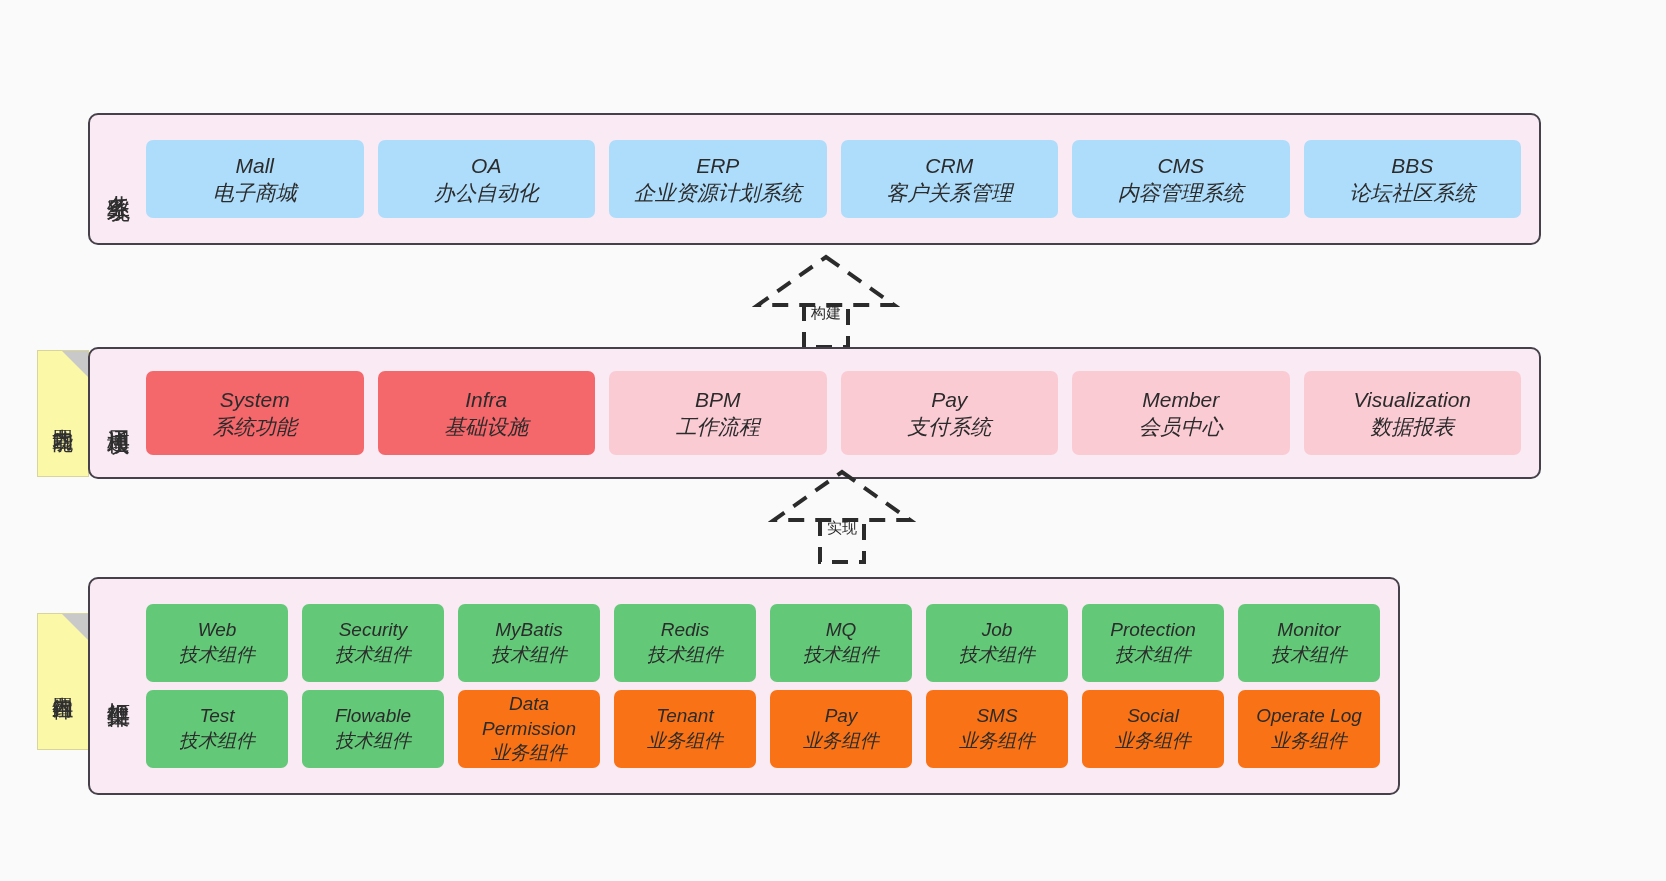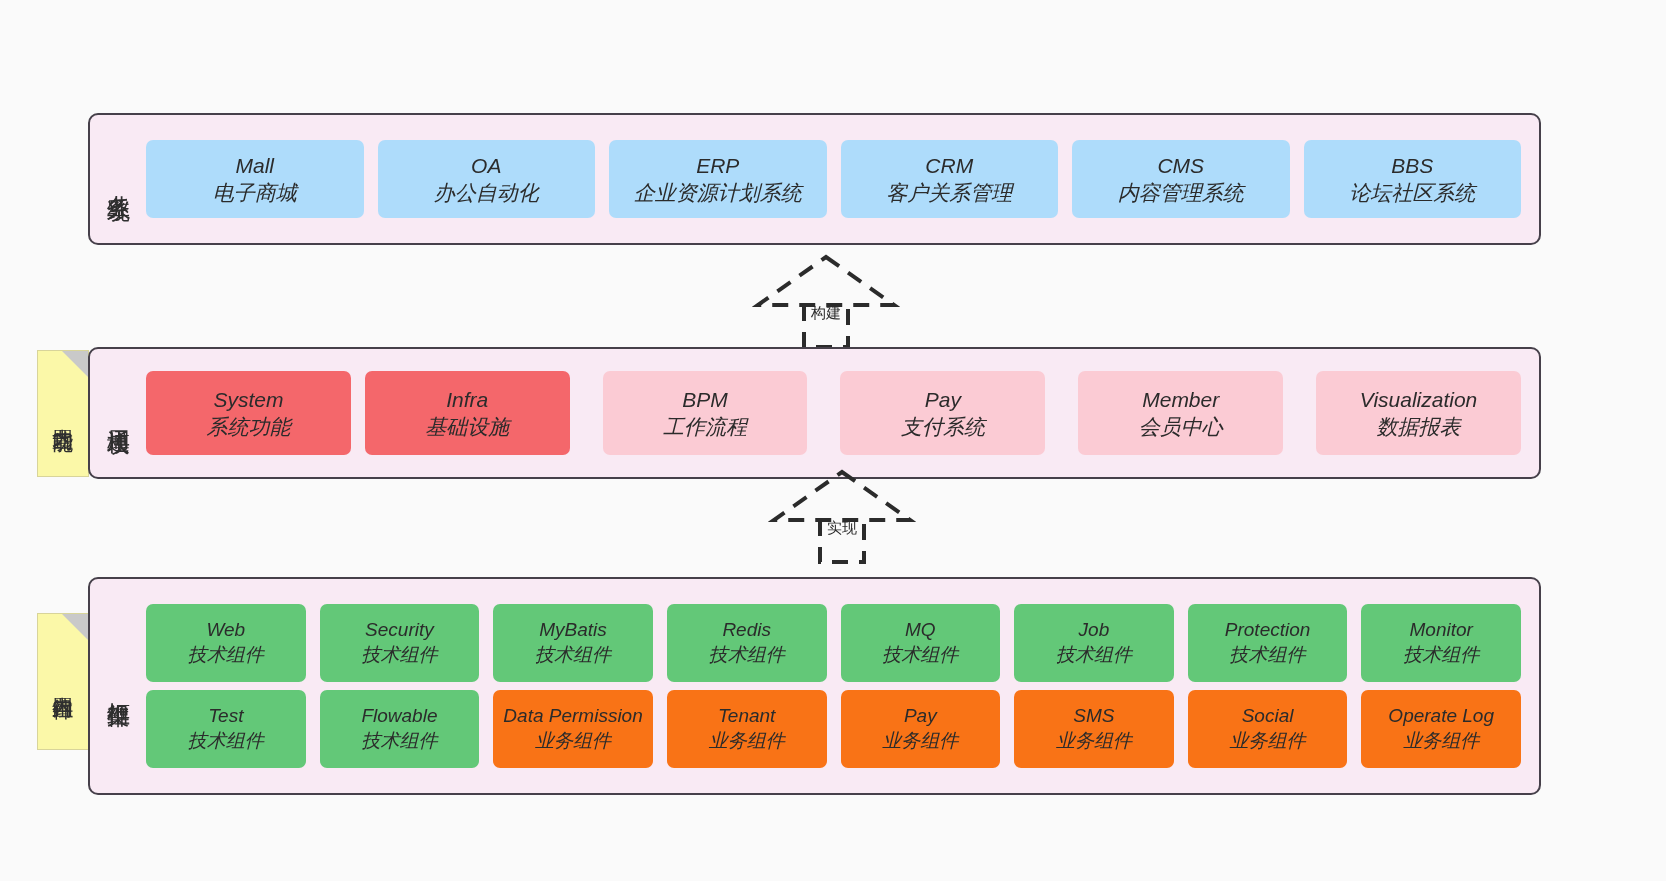--- a/index.html
+++ b/index.html
@@ -78,35 +78,35 @@
     line-height: 1.30;
     color: #2b2b2b;
     box-sizing: border-box;
     padding: 6px 4px;
     user-select: none;
   }
   .card .t1 { display: block; }
   .card .t2 { display: block; }
   .card.blue   { background: #aedcfb; height: 78px; }
   .card.red    { background: #f4676b; height: 84px; }
-  .card.pink   { background: #fbcbd4; height: 84px; margin-left: 19px; }
+  .card.pink   { background: #fbcbd4; height: 84px; }
   .card.green  { background: #63c878; height: 78px; }
   .card.lgreen { background: #f97316; height: 78px; }
 
   
   #layer-business { left: 88px; top: 113px; width: 1453px; height: 132px; }
   #layer-business .layer-body { padding-left: 0; }
   #layer-business .row { gap: 14px; }
 
   
   #layer-modules { left: 88px; top: 347px; width: 1453px; height: 132px; }
   #layer-modules .row { gap: 14px; align-items: flex-end; }
 
   
-  #layer-framework { left: 88px; top: 577px; width: 1453px; height: 218px; }
+  #layer-framework { left: 88px; top: 577px; width: 1312px; height: 218px; }
   #layer-framework .layer-body { padding: 14px 18px 14px 0; }
   #layer-framework .row { gap: 14px; }
   #layer-framework .card { font-size: 19px; }
 
   
   .note {
     position: absolute;
     background: #fbf8a8;
     border: 1px solid #d8d49a;
     box-sizing: border-box;

